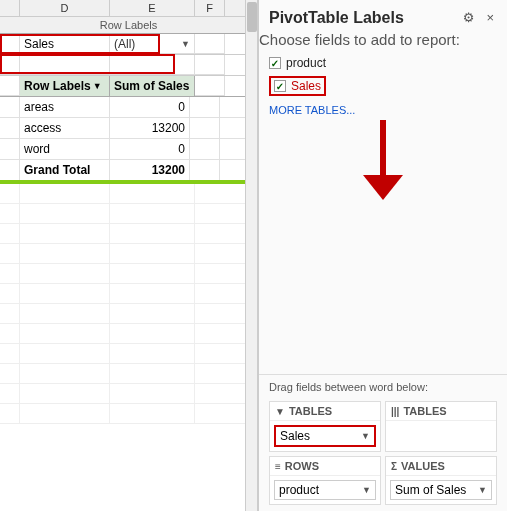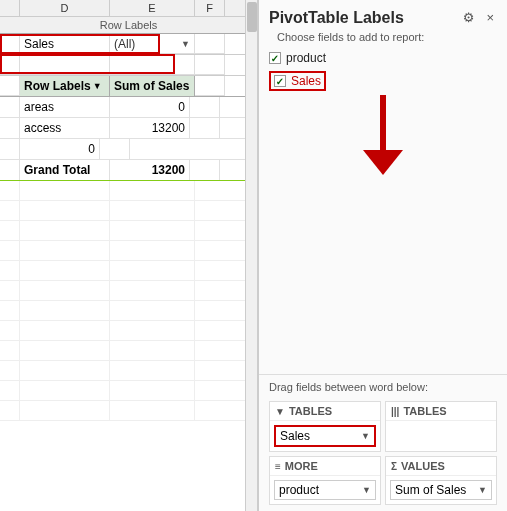--- a/index.html
+++ b/index.html
@@ -107,21 +107,21 @@
     }
     .data-cell-label {
       width: 90px;
     }
     .data-cell-value {
       width: 80px;
       justify-content: flex-end;
     }
     .grand-total-row {
       display: flex;
-      border-bottom: 1px solid #84cc16;
+      border-bottom: 4px solid #84cc16;
       font-weight: bold;
     }
 
     
     .red-outline-sales-filter {
       position: absolute;
       top: 0;
       left: 0;
       width: 160px;
       height: 20px;
@@ -187,22 +187,22 @@
       align-items: center;
     }
     .panel-icon-btn {
       font-size: 13px;
       color: #555;
       cursor: pointer;
       padding: 2px 3px;
     }
 
     .panel-subtitle {
-      padding: 0 10px 6px 18px;
-      font-size: 11px;
+      padding: 0 10px 6px 0;
+      font-size: 15px;
       color: #555;
     }
 
     .fields-list {
       padding: 0 10px;
       flex-shrink: 0;
     }
 
     .field-item {
       display: flex;
@@ -375,20 +375,21 @@
       <div style="width:30px;" class="data-cell"></div>
     </div>
     <div class="data-row">
       <div style="width:20px;" class="data-cell"></div>
       <div class="data-cell data-cell-label">access</div>
       <div class="data-cell data-cell-value">13200</div>
       <div style="width:30px;" class="data-cell"></div>
     </div>
     <div class="data-row">
       <div style="width:20px;" class="data-cell"></div>
+      <div class="data-cell data-cell-label">word</div>
       <div class="data-cell data-cell-value">0</div>
       <div style="width:30px;" class="data-cell"></div>
     </div>
     <div class="grand-total-row">
       <div style="width:20px;" class="data-cell"></div>
       <div class="data-cell data-cell-label" style="font-weight:bold;">Grand Total</div>
       <div class="data-cell data-cell-value" style="font-weight:bold;">13200</div>
       <div style="width:30px;" class="data-cell"></div>
     </div>
 
@@ -498,20 +499,21 @@
     <div class="field-item" style="margin: 2px 0;">
       <span class="sales-red-outline">
         <div class="field-checkbox checked">
           <span class="checkmark">✓</span>
         </div>
         <span class="field-label" style="color:#c00000;">Sales</span>
       </span>
     </div>
   </div>
 
+  <div class="more-tables">MORE TABLES...</div>
 
   <div class="arrow-area">
 
     <svg width="40" height="80" viewBox="0 0 40 80" style="position:absolute;top:0;left:50%;transform:translateX(-20px);">
       <line x1="20" y1="0" x2="20" y2="55" stroke="#c00000" stroke-width="6"></line>
       <polygon points="0,55 40,55 20,80" fill="#c00000"></polygon>
     </svg>
   </div>
 
   <div class="drag-hint">Drag fields between word below:</div>
@@ -536,21 +538,21 @@
         <span class="area-icon">|||</span>
         <span>TABLES</span>
       </div>
       <div class="area-content">
       </div>
     </div>
 
     <div class="area-box">
       <div class="area-header">
         <span class="area-icon">≡</span>
-        <span>MORE</span>
+        <span>ROWS</span>
       </div>
       <div class="area-content">
         <div class="area-dropdown-plain">
           <span>product</span>
           <span class="dd-arrow">▼</span>
         </div>
       </div>
     </div>
 
     <div class="area-box">

